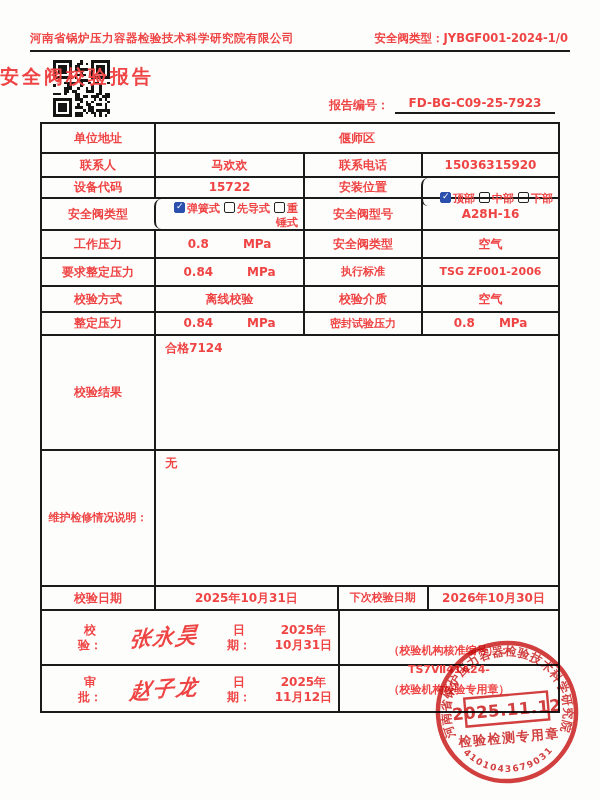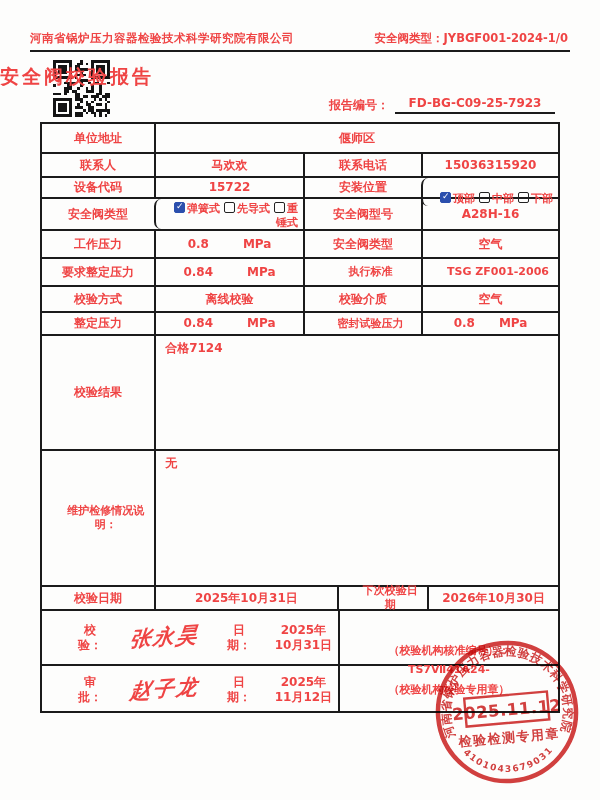--- a/index.html
+++ b/index.html
@@ -30,21 +30,21 @@
           border-left:2px solid #1b1b1b; font-size:12px; line-height:1.25; padding:1px 4px; }
   .cell:first-child { border-left:none; }
   .tl { align-items:flex-start; justify-content:flex-start; text-align:left; padding:5px 9px; }
   .press { gap:34px; }
   .chkline { display:block; text-align:right; padding:14px 5px; font-size:11px;border-radius:7px; }
   .box { display:inline-block; width:11px; height:11px; border:1.5px solid #222;
          border-radius:2px; margin:0 2px -1px 4px; position:relative; }
   .box.checked { background:#2b4fad; border-color:#2b4fad; }
   .box.checked::after { content:"\2713"; position:absolute; left:1px; top:-2px;
                         color:#fff; font-size:9px; font-weight:700; }
-  .small { font-size:11px;padding-left:19px; }
+  .small { font-size:11px; }
   
   .sigcell { justify-content:center; padding-left:36px; gap:22px; }
   .signame { font-size:21px; font-style:italic; transform:rotate(-4deg) skewX(-10deg);
              letter-spacing:2px; margin:0 6px; white-space:nowrap; }
   .stampcell { flex-direction:column; justify-content:flex-start; padding-top:30px;
                font-size:11px; line-height:1.75; }
   
   .stamp { position:absolute; left:432px; top:637px; width:150px; height:150px;
            transform:rotate(-5deg); mix-blend-mode:multiply; opacity:0.92; }
 </style>

